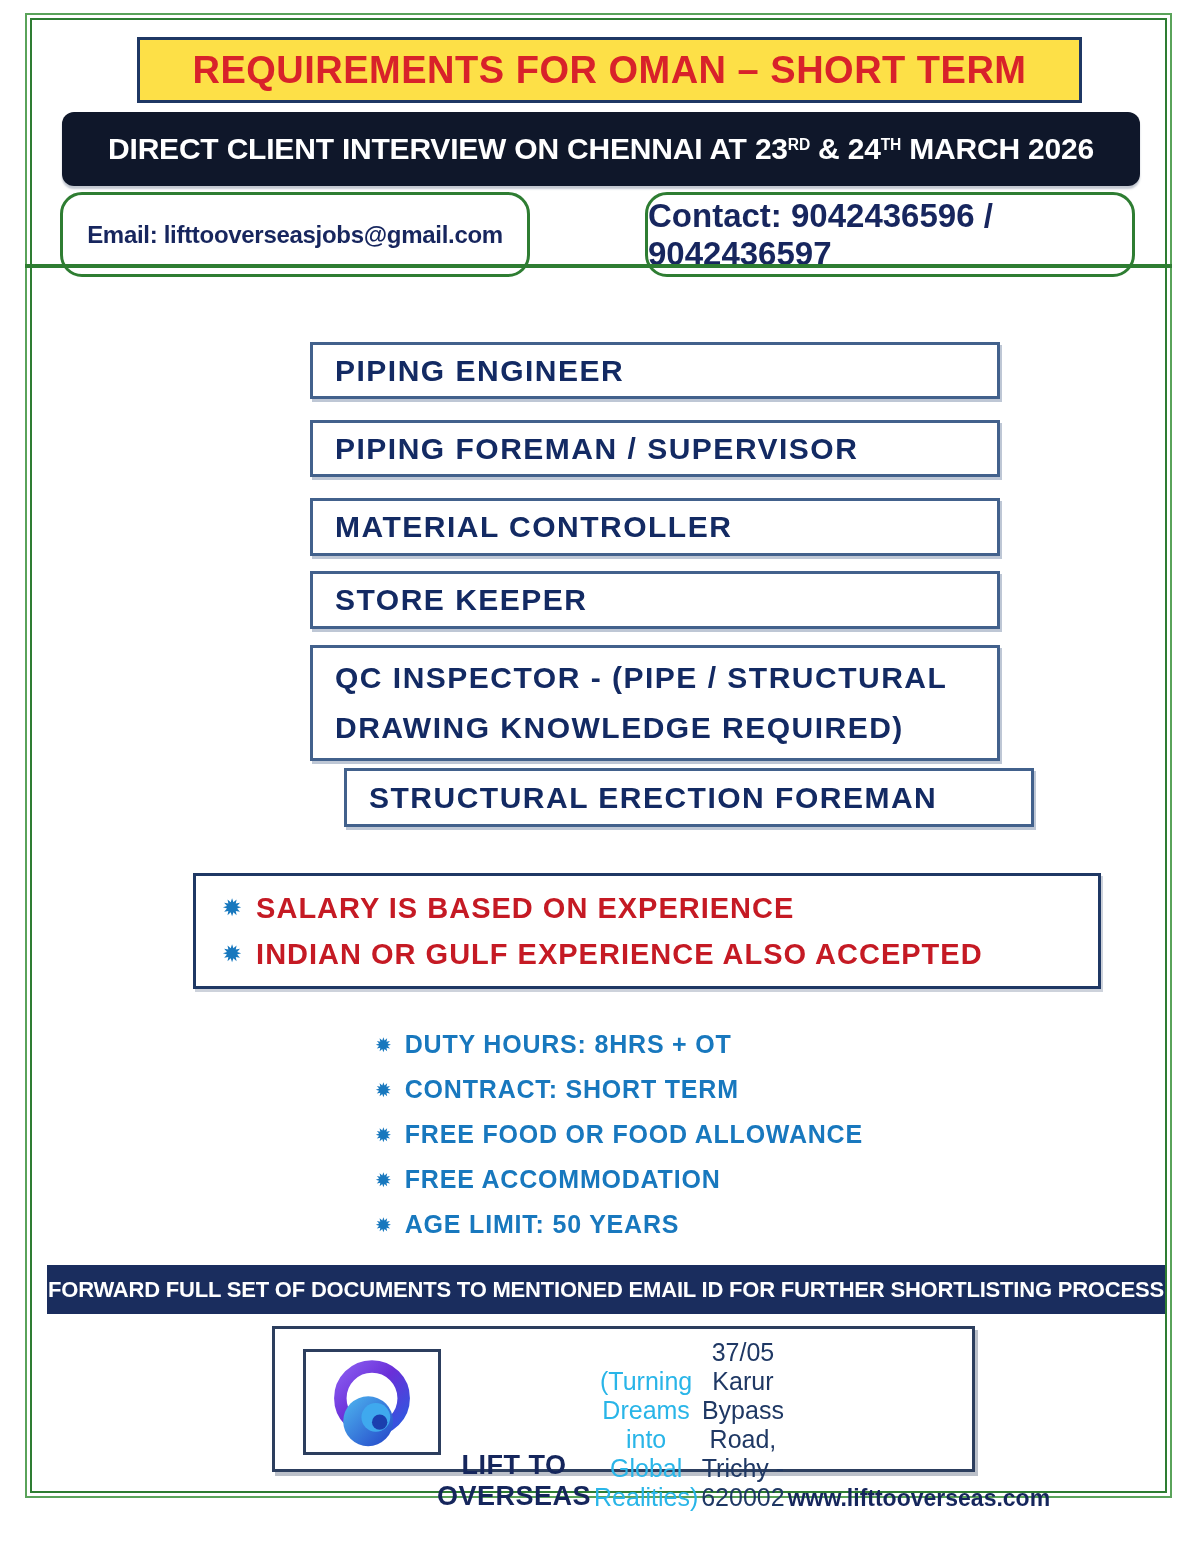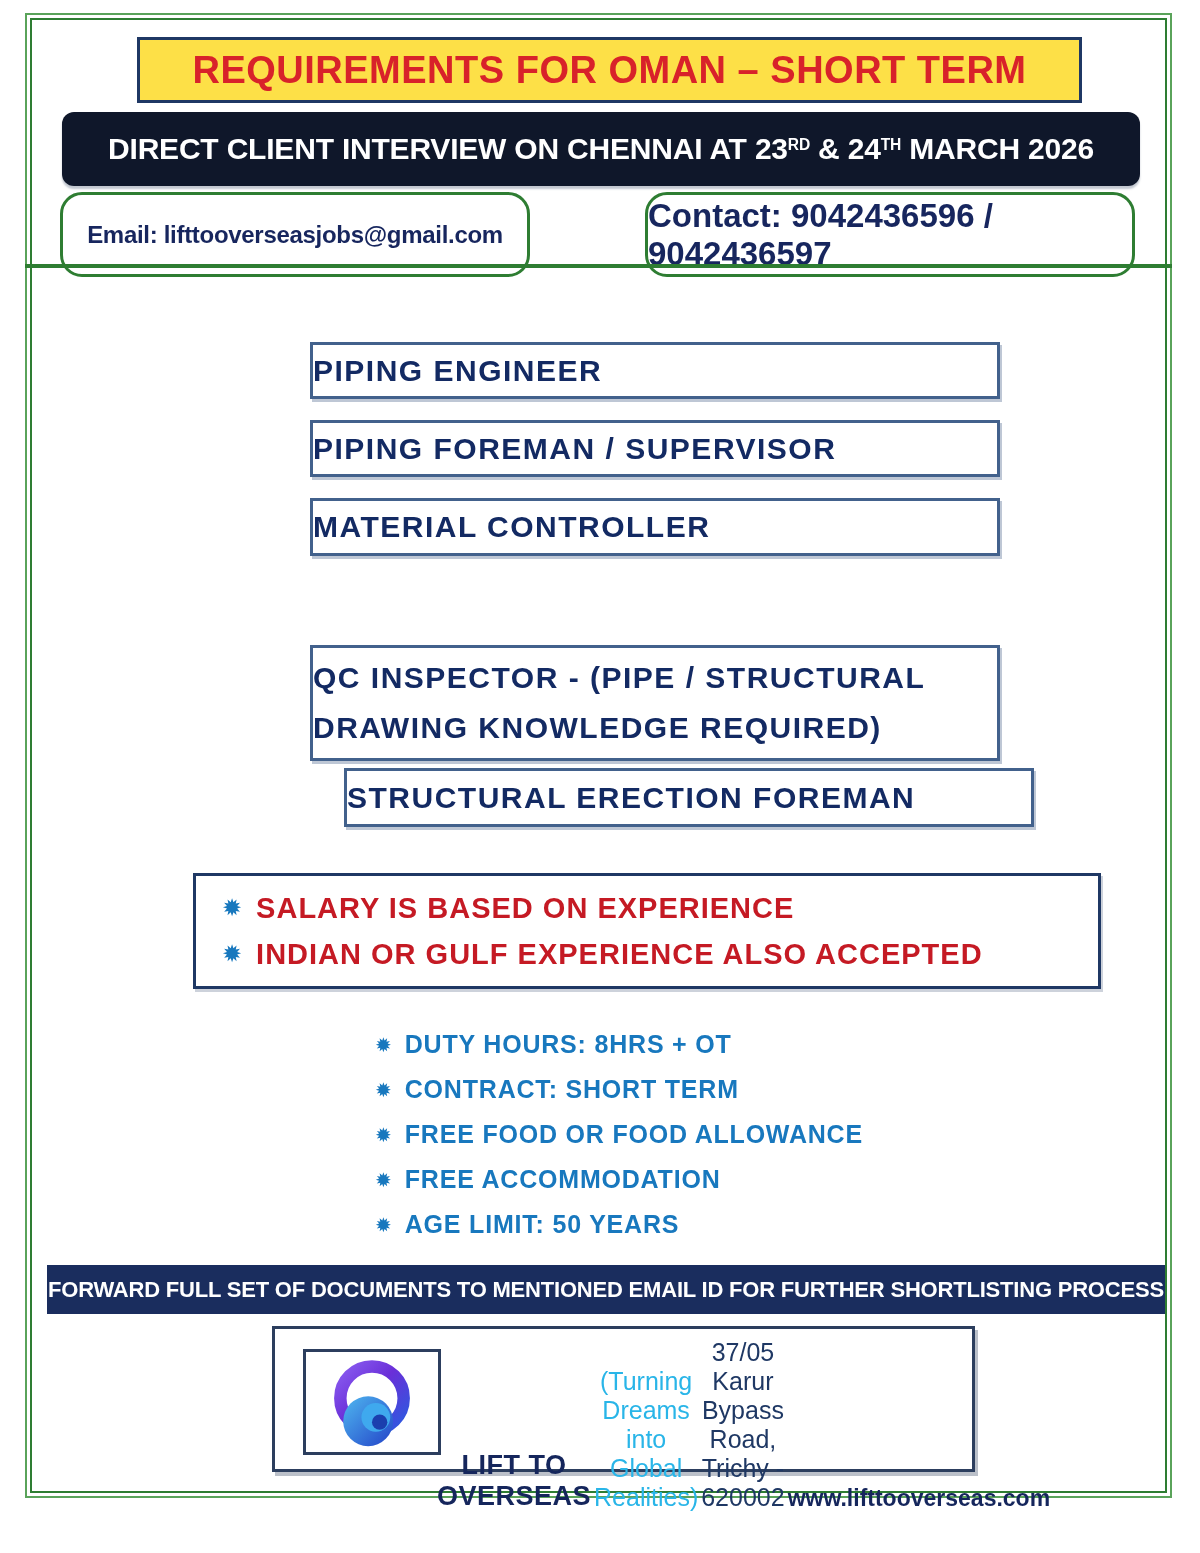--- a/index.html
+++ b/index.html
@@ -55,21 +55,21 @@
   .pill-contact { left: 645px; width: 490px; font-size: 33px; }
   
   .divider {
     position: absolute; left: 25px; top: 264px; width: 1147px; height: 4px;
     background: #2e7d32;
   }
   
   .job-box {
     position: absolute; left: 310px; width: 690px;
     border: 3px solid #42618c; background: #ffffff;
-    display: flex; align-items: center; padding-right: 16px;
+    display: flex; align-items: center; padding-left: 22px; padding-right: 16px;
     box-shadow: 2px 3px 0 rgba(70,95,135,0.35);
   }
   .job-box span {
     color: #132a63; font-weight: bold; font-size: 30px; letter-spacing: 1.5px;
     line-height: 50px;
   }
   .j0 { top: 342px; height: 57px; }
   .j1 { top: 420px; height: 57px; }
   .j2 { top: 498px; height: 58px; }
   .j3 { top: 571px; height: 58px; }
@@ -157,20 +157,23 @@
   <div class="divider"></div>
 
   <div class="job-box j0">
     <span>PIPING ENGINEER</span>
   </div>
   <div class="job-box j1">
     <span>PIPING FOREMAN / SUPERVISOR</span>
   </div>
   <div class="job-box j2">
     <span>MATERIAL CONTROLLER</span>
+  </div>
+  <div class="job-box j3">
+    <span>STORE KEEPER</span>
   </div>
   <div class="job-box j4">
     <span>QC INSPECTOR - (PIPE / STRUCTURAL DRAWING KNOWLEDGE REQUIRED)</span>
   </div>
   <div class="job-box j5">
     <span>STRUCTURAL ERECTION FOREMAN</span>
   </div>
 
   <div class="salary-box">
     <div class="hl-row">

